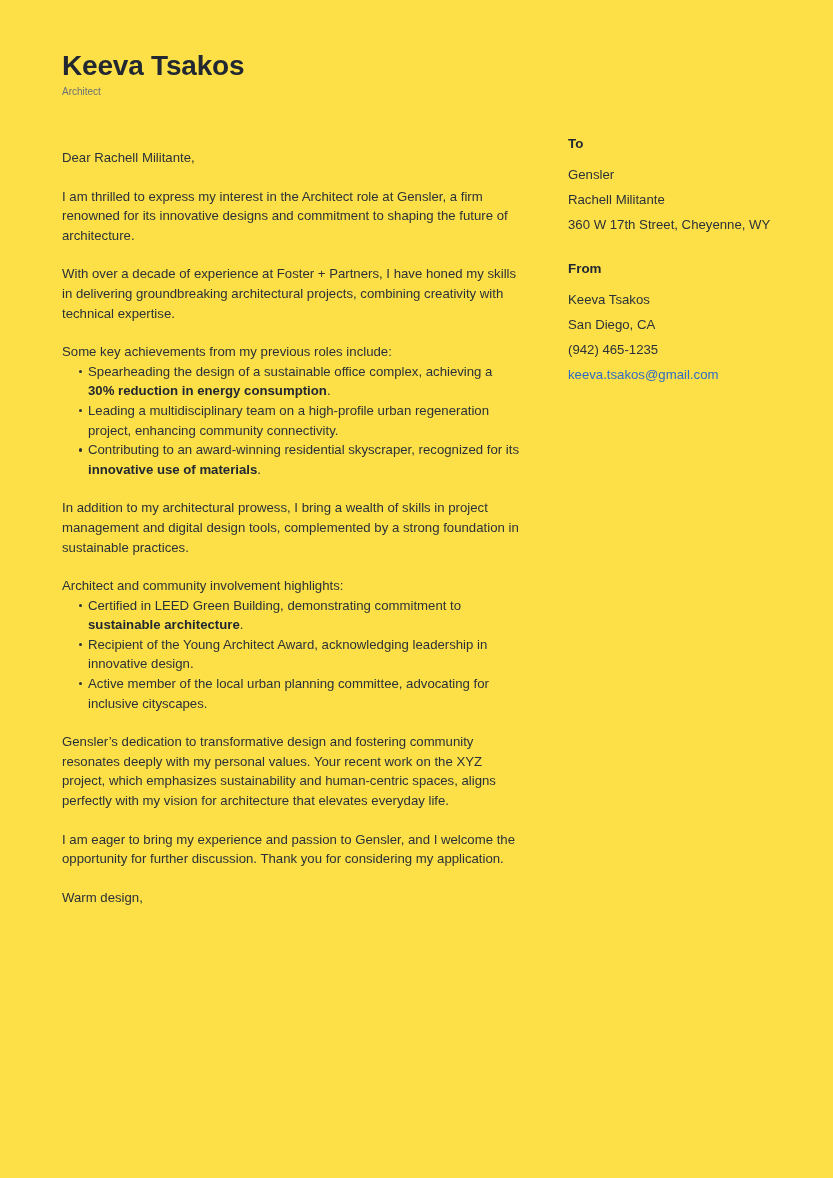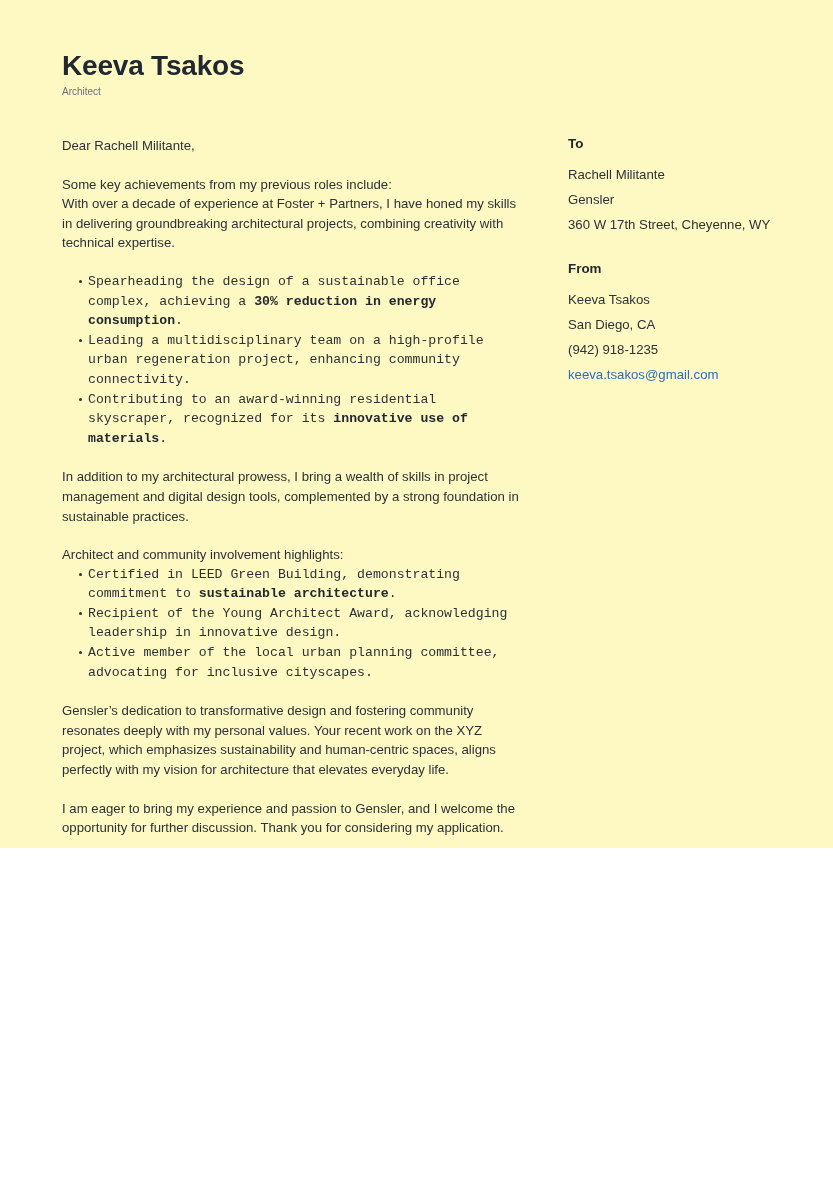--- a/index.html
+++ b/index.html
@@ -3,22 +3,22 @@
 <meta charset="utf-8">
 <style>
   html, body {
     margin: 0;
     padding: 0;
     background: #ffffff;
   }
   .page {
     position: relative;
     width: 833px;
-    height: 848px;
-    background: #fef9c3;
+    height: 1178px;
+    background: #fde047;
     font-family: "Liberation Sans", sans-serif;
     overflow: hidden;
   }
 
   
   .header {
     position: absolute;
     left: 62px;
     top: 50px;
     width: 500px;
@@ -35,37 +35,36 @@
     font-size: 10px;
     color: #6b7078;
     margin-top: 5px;
     line-height: 1.2;
   }
 
   
   .body-col {
     position: absolute;
     left: 62px;
-    top: 136px;
+    top: 148px;
     width: 459px;
     font-size: 13.2px;
     line-height: 19.6px;
     color: #2b3138;
   }
   .para {
     margin: 0 0 19px 0;
   }
   .para.tight {
     margin-bottom: 0;
   }
   .blist {
     list-style: none;
     margin: 0 0 19px 0;
     padding: 0;
-    font-family: Liberation Mono, monospace;
   }
   .blist li {
     position: relative;
     padding-left: 26px;
     margin: 0;
   }
   .blist li::before {
     content: "";
     position: absolute;
     left: 17px;
@@ -111,24 +110,25 @@
 
   <div class="header">
     <h1 class="cand-name">Keeva Tsakos</h1>
     <div class="cand-title">Architect</div>
   </div>
 
   <div class="body-col">
 
     <p class="para">Dear Rachell Militante,</p>
 
+    <p class="para">I am thrilled to express my interest in the Architect role at Gensler, a firm renowned for its innovative designs and commitment to shaping the future of architecture.</p>
+
+    <p class="para">With over a decade of experience at Foster + Partners, I have honed my skills in delivering groundbreaking architectural projects, combining creativity with technical expertise.</p>
 
     <p class="para tight">Some key achievements from my previous roles include:</p>
-
-    <p class="para">With over a decade of experience at Foster + Partners, I have honed my skills in delivering groundbreaking architectural projects, combining creativity with technical expertise.</p>
 
     <ul class="blist">
       <li>
         <span>Spearheading the design of a sustainable office complex, achieving a </span><b>30% reduction in energy consumption</b><span>.</span>
       </li>
       <li>
         <span>Leading a multidisciplinary team on a high-profile urban regeneration project, enhancing community connectivity.</span><b></b><span></span>
       </li>
       <li>
         <span>Contributing to an award-winning residential skyscraper, recognized for its </span><b>innovative use of materials</b><span>.</span>
@@ -155,28 +155,28 @@
 
     <p class="para">I am eager to bring my experience and passion to Gensler, and I welcome the opportunity for further discussion. Thank you for considering my application.</p>
 
     <p class="para">Warm design,</p>
   </div>
 
   <div class="side-col">
 
     <div class="side-block">
       <div class="side-head">To</div>
+      <div class="side-line">Gensler</div>
       <div class="side-line">Rachell Militante</div>
-      <div class="side-line">Gensler</div>
       <div class="side-line">360 W 17th Street, Cheyenne, WY</div>
     </div>
 
     <div class="side-block">
       <div class="side-head">From</div>
       <div class="side-line">Keeva Tsakos</div>
       <div class="side-line">San Diego, CA</div>
-      <div class="side-line">(942) 918-1235</div>
+      <div class="side-line">(942) 465-1235</div>
       <div class="side-line"><span class="email-link">keeva.tsakos@gmail.com</span></div>
     </div>
 
   </div>
 
 </div>
 
 </body></html>

